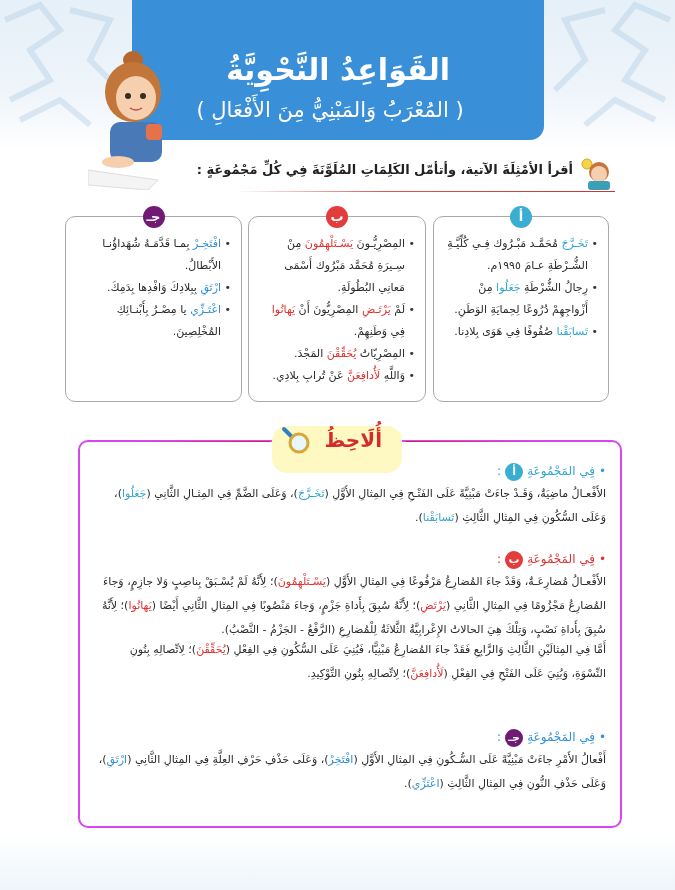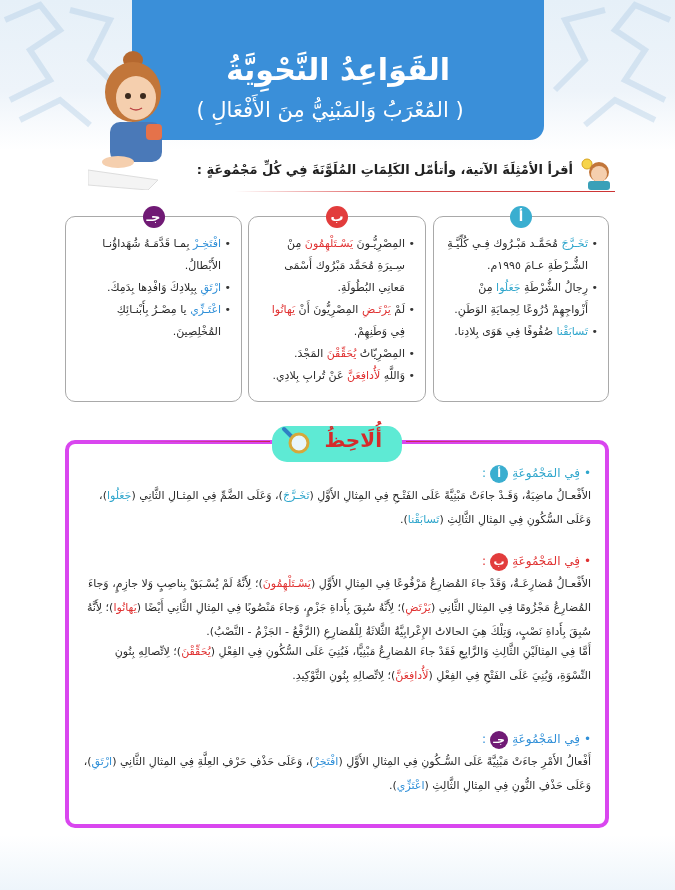--- a/index.html
+++ b/index.html
@@ -40,26 +40,26 @@
   .group-list li { position: relative; padding-right: 10px; }
   .group-list li::before { content: "•"; position: absolute; right: 0; top: 0; color: #333; }
   .hl-a { color: #2fa6cc; }
   .hl-b { color: #e03131; }
   .hl-c { color: #2f8fd8; }
 
   .notice-header { position: absolute; top: 424px; left: 130px; width: 416px; height: 34px; }
   .notice-line { position: absolute; top: 17px; height: 1px; width: 140px; }
   .notice-line.left { left: 0; background: linear-gradient(90deg, rgba(200,40,80,0) 0%, #c8284f 100%); }
   .notice-line.right { right: 0; background: linear-gradient(270deg, rgba(200,40,80,0) 0%, #c8284f 100%); }
-  .notice-pill { position: absolute; left: 142px; top: 2px; width: 130px; height: 36px; background: #5eead4; border-radius: 15px; }
+  .notice-pill { position: absolute; left: 142px; top: 2px; width: 130px; height: 47px; background: #fef9c3; border-radius: 15px; }
   .notice-label { position: absolute; right: 20px; top: 2px; font-size: 20px; font-weight: bold; color: #d52b2b; }
   .magnifier-icon { position: absolute; left: 8px; top: 0; width: 32px; height: 30px; }
 
-  .notice-box { position: absolute; left: 65px; top: 440px; width: 544px; height: 388px;
-    border: 4px solid #d946ef; border-radius: 10px; background: #fff; }
+  .notice-box { position: absolute; left: 78px; top: 440px; width: 544px; height: 388px;
+    border: 2px solid #d946ef; border-radius: 10px; background: #fff; }
   .notice-section { position: absolute; left: 14px; right: 14px; text-align: right; font-size: 11px; line-height: 24px; }
   .section-title { font-size: 12px; height: 22px; line-height: 22px; color: #2fa6cc; }
   .section-title .dot { color: #2fa6cc; }
   .section-b .section-title { color: #e03131; }
   .section-b .section-title .dot { color: #e03131; }
   .section-c .section-title { color: #2f8fd8; }
   .section-c .section-title .dot { color: #2f8fd8; }
   .inline-badge { display: inline-block; width: 18px; height: 18px; border-radius: 50%; color: #fff; font-size: 11px;
     font-weight: bold; text-align: center; line-height: 18px; vertical-align: middle; margin: 0 4px; }
   .para { color: #2a2a2a; }

